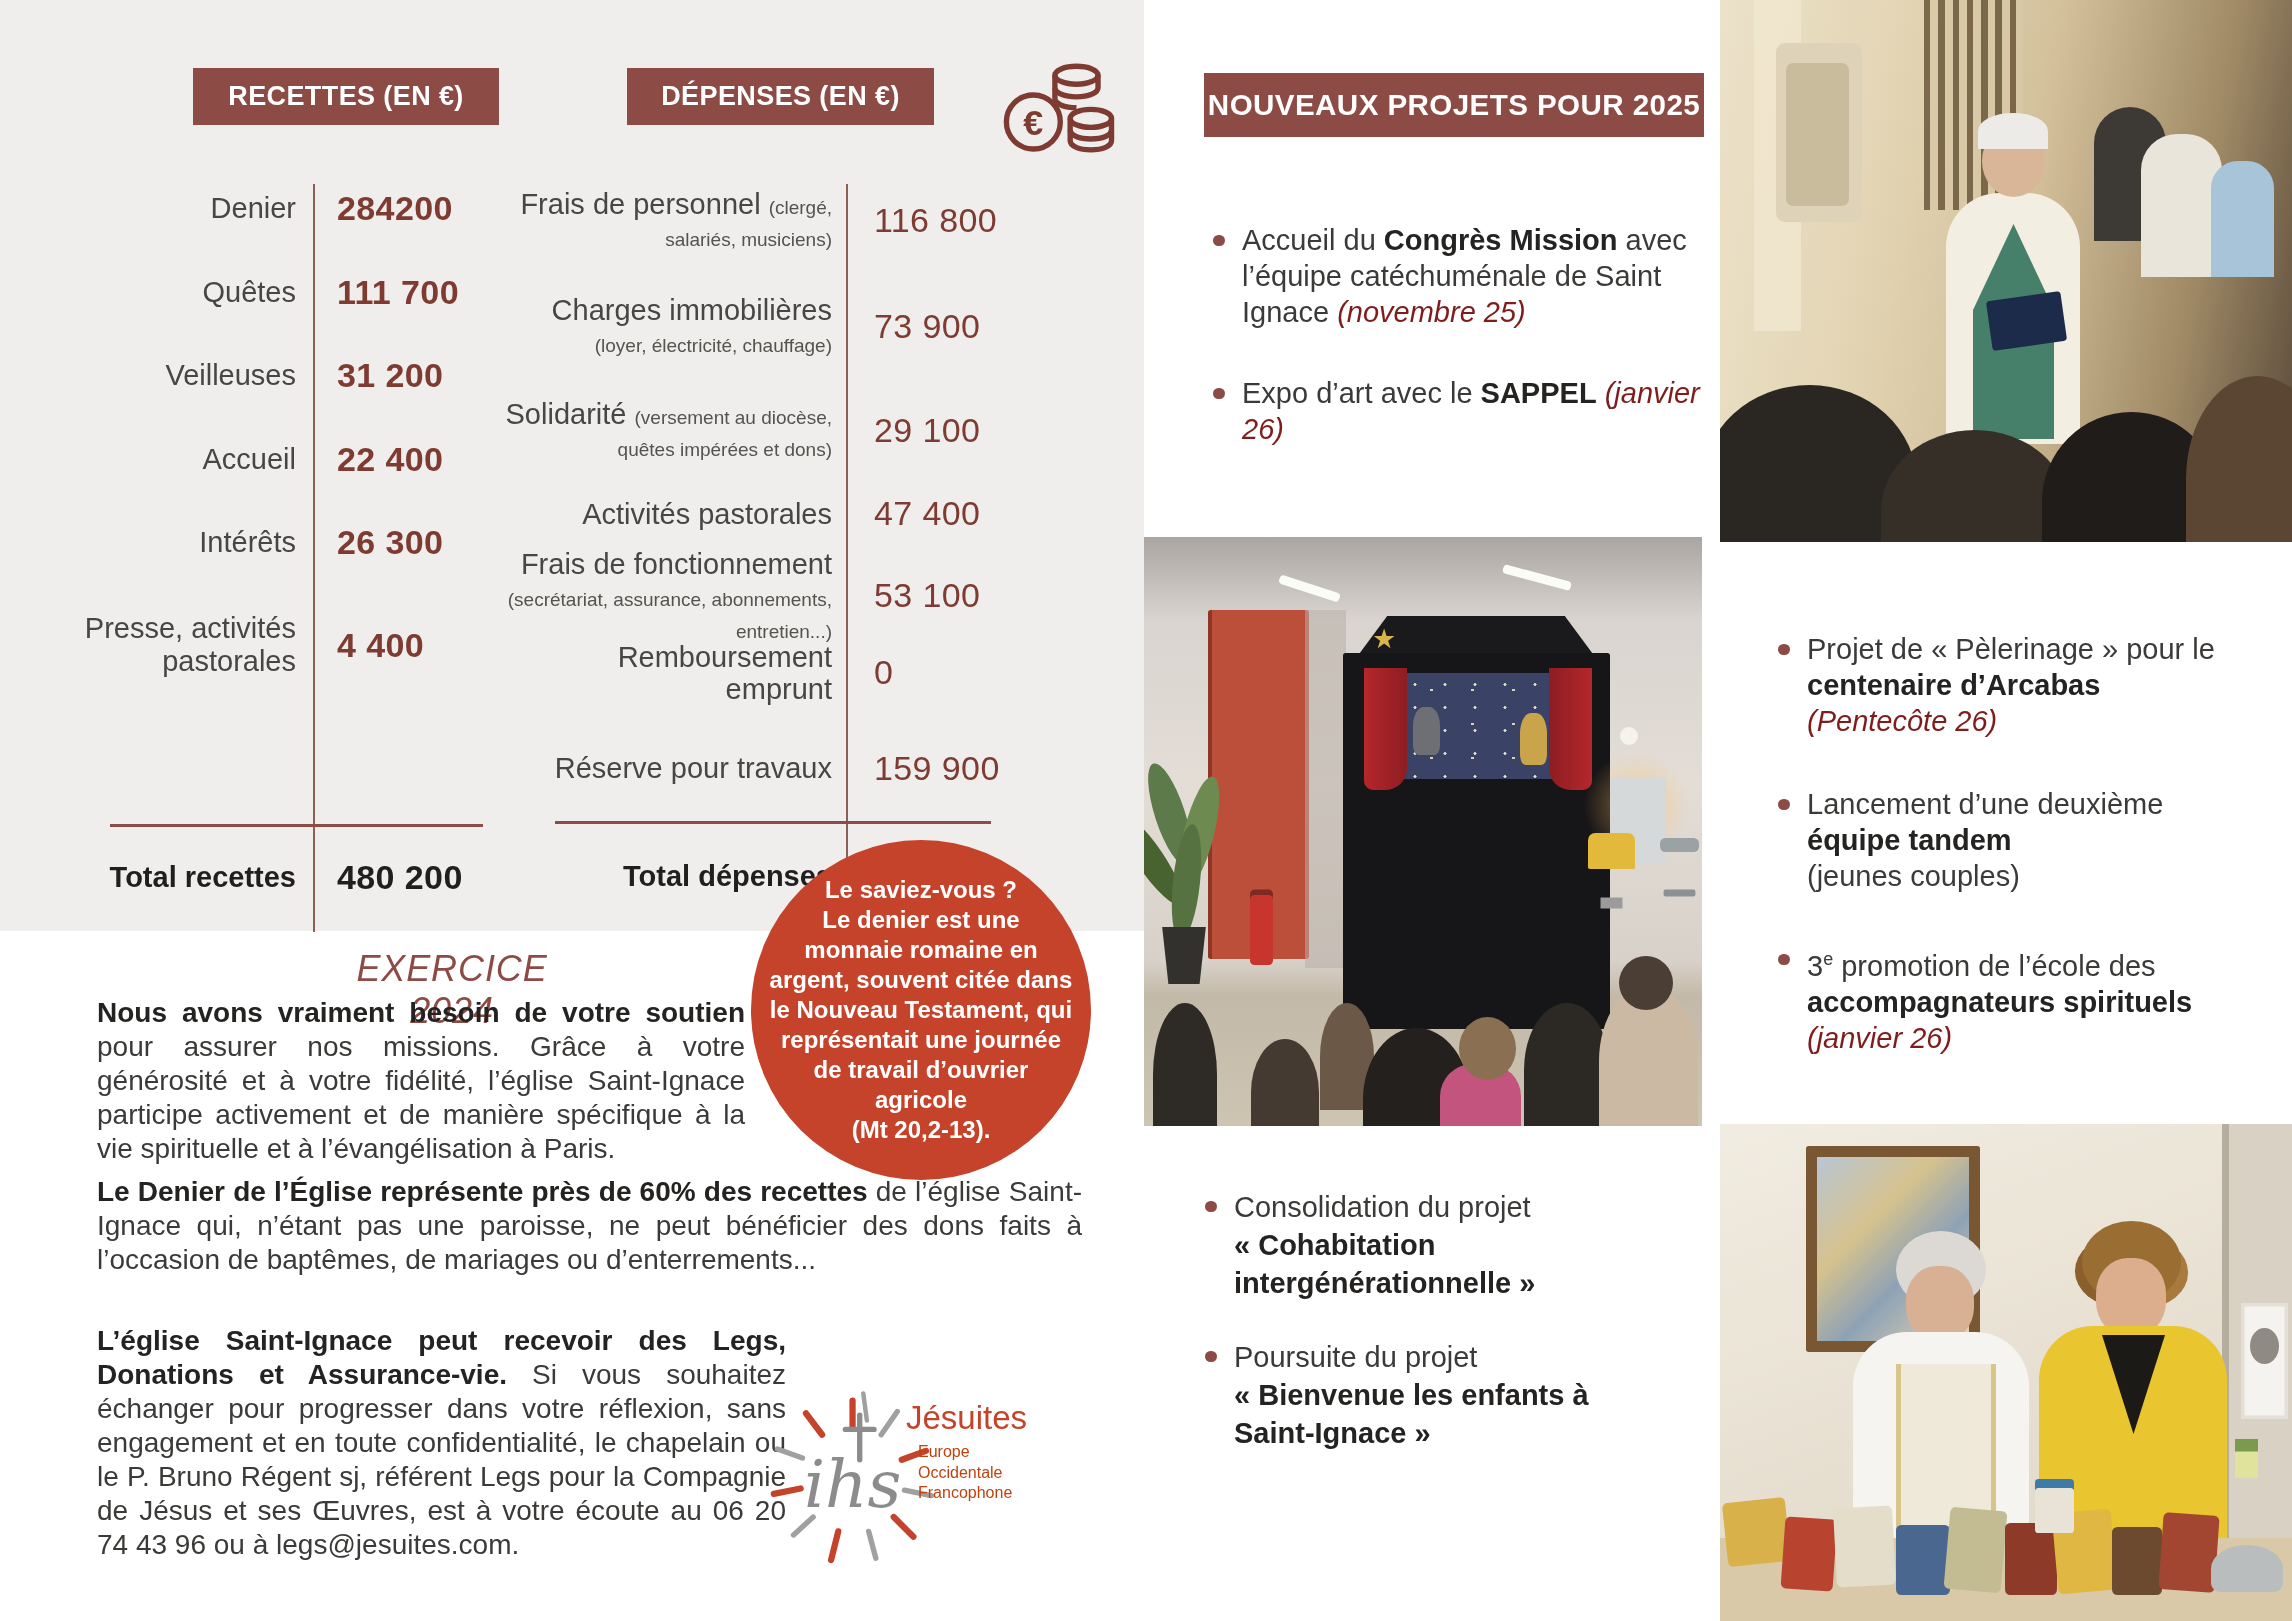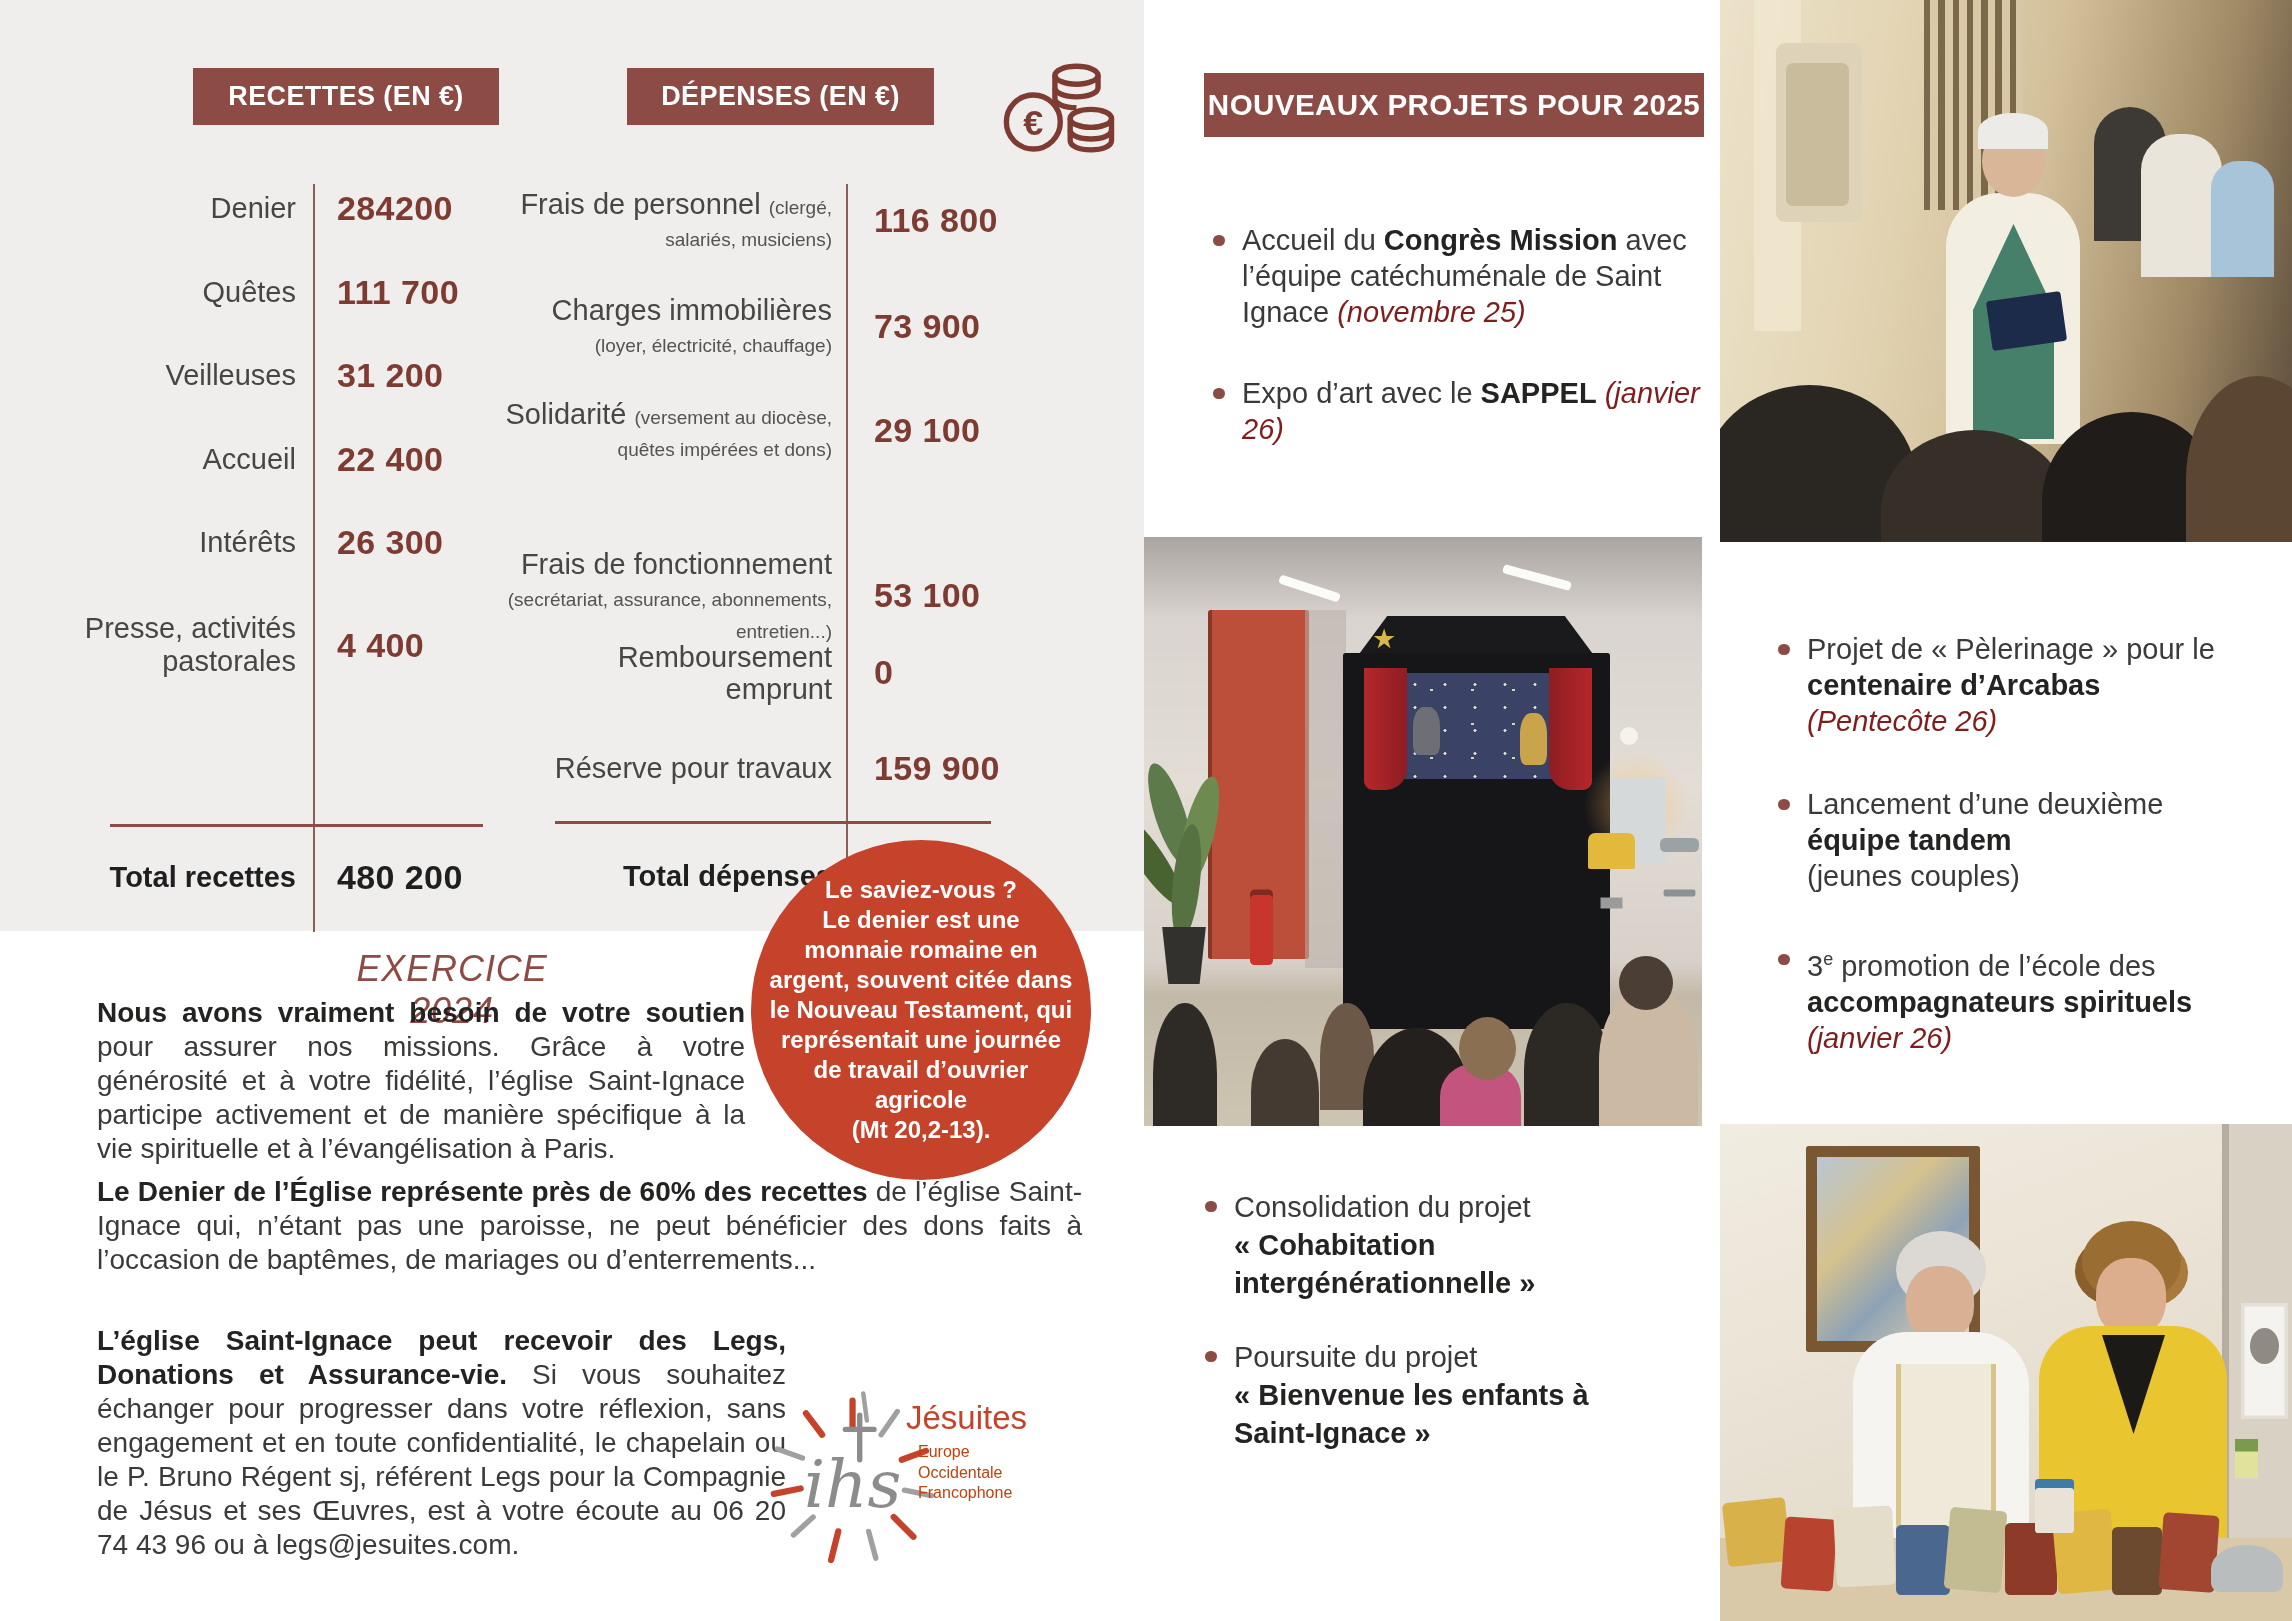--- a/index.html
+++ b/index.html
@@ -11,21 +11,21 @@
         display:flex;align-items:center;justify-content:center;letter-spacing:0.4px;}
   .band.small{font-size:27px;}
   
   .vline{position:absolute;width:1.8px;background:#8a5f57;}
   .hline{position:absolute;height:2.7px;background:#8d4b46;}
   .rrow,.drow{position:absolute;display:flex;align-items:center;}
   .rlbl{width:215px;text-align:right;font-size:29px;color:#484644;line-height:33px;}
   .rval{margin-left:41px;font-size:34px;font-weight:bold;color:#7e3b32;letter-spacing:0.4px;}
   .dlblbox{width:330px;text-align:right;color:#484644;font-size:29px;line-height:32px;}
   .ds{font-size:19px;color:#55534f;line-height:23px;}
-  .dval{margin-left:42px;font-size:34px;font-weight:bold;color:#7e3b32;letter-spacing:0.4px;}
+  .dval{margin-left:42px;font-size:34px;font-weight:normal;color:#7e3b32;letter-spacing:0.4px;}
   .totlbl{font-weight:bold;color:#1f1f1f;font-size:29px;}
   .totval{font-weight:bold;color:#1f1f1f;font-size:34px;letter-spacing:0.4px;}
   #exercice{position:absolute;left:322px;top:948px;width:260px;text-align:center;
         font-style:italic;color:#8d4b46;font-size:36px;letter-spacing:0.9px;}
   
   #didyouknow{position:absolute;left:751px;top:840px;width:340px;height:340px;border-radius:50%;
         background:#c5432a;color:#ffffff;font-weight:bold;font-size:24px;line-height:30px;
         display:flex;align-items:center;justify-content:center;text-align:center;white-space:pre-line;}
   
   .para{position:absolute;color:#3b3a38;font-size:28px;line-height:34px;text-align:justify;}
@@ -127,20 +127,27 @@
       <span class="ds">(loyer, électricité, chauffage)</span>
     </div>
     <div class="dval">73 900</div>
   </div>
   <div class="drow" style="left:502px;top:387px;width:573px;height:86px;">
     <div class="dlblbox">
       <span>Solidarité</span>
       <span class="ds">(versement au diocèse, quêtes impérées et dons)</span>
     </div>
     <div class="dval">29 100</div>
+  </div>
+  <div class="drow" style="left:502px;top:473px;width:573px;height:81px;">
+    <div class="dlblbox" style="width:269px;padding-left:61px;">
+      <span>Activités pastorales</span>
+      <span class="ds"></span>
+    </div>
+    <div class="dval">47 400</div>
   </div>
   <div class="drow" style="left:502px;top:546px;width:573px;height:99px;">
     <div class="dlblbox">
       <span>Frais de fonctionnement</span>
       <span class="ds">(secrétariat, assurance, abonnements, entretien...)</span>
     </div>
     <div class="dval">53 100</div>
   </div>
   <div class="drow" style="left:502px;top:632px;width:573px;height:81px;">
     <div class="dlblbox" style="width:269px;padding-left:61px;">

